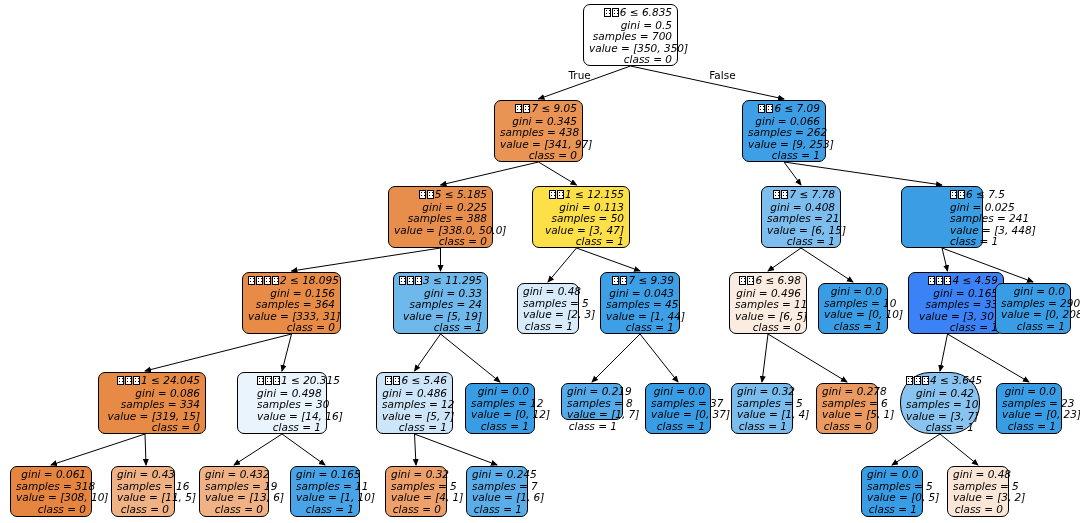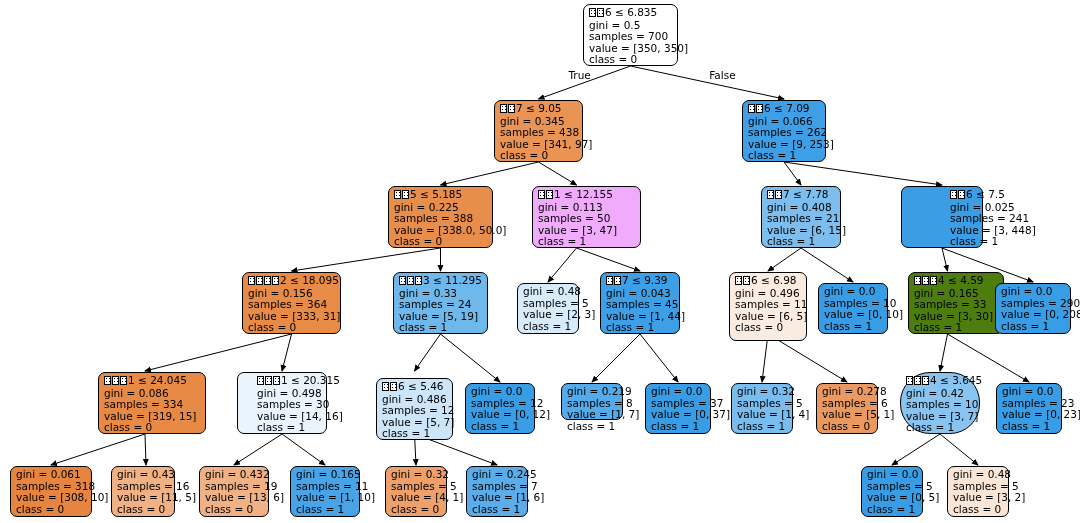--- a/index.html
+++ b/index.html
@@ -23,27 +23,28 @@
     top: 0;
     width: 1080px;
     height: 523px;
     pointer-events: none;
   }
   .node {
     position: absolute;
     box-sizing: border-box;
     border: 1px solid #000000;
     border-radius: 7px;
-    text-align: left;
+    text-align: right;
     font-size: 10.5px;
     line-height: 11.6px;
     color: #000000;
     padding: 2px 5px 3px 5px;
     white-space: nowrap;
     overflow: visible;
+    font-style: italic;
   }
   .node .ln {
     display: block;
   }
   .tofu {
     display: inline-block;
     vertical-align: -1px;
     letter-spacing: 0.5px;
   }
   .tofu i {
@@ -138,21 +139,21 @@
         <span class="ln">value = [9, 253]</span>
         <span class="ln">class = 1</span>
       </div>
       <div class="node" style="left: 388px; top: 186px; width: 105px; height: 62px; background: rgb(232, 142, 77);">
         <span class="ln"><span class="tofu"><i></i><i></i></span>5 ≤ 5.185</span>
         <span class="ln">gini = 0.225</span>
         <span class="ln">samples = 388</span>
         <span class="ln">value = [338.0, 50.0]</span>
         <span class="ln">class = 0</span>
       </div>
-      <div class="node" style="left: 532px; top: 186px; width: 109px; height: 62px; background: #f0abfc;">
+      <div class="node" style="left: 532px; top: 186px; width: 98px; height: 62px; background: #fde047;">
         <span class="ln"><span class="tofu"><i></i><i></i></span>1 ≤ 12.155</span>
         <span class="ln">gini = 0.113</span>
         <span class="ln">samples = 50</span>
         <span class="ln">value = [3, 47]</span>
         <span class="ln">class = 1</span>
       </div>
       <div class="node" style="left: 761px; top: 186px; width: 80px; height: 62px; background: rgb(125, 190, 238);">
         <span class="ln"><span class="tofu"><i></i><i></i></span>7 ≤ 7.78</span>
         <span class="ln">gini = 0.408</span>
         <span class="ln">samples = 21</span>
@@ -186,34 +187,34 @@
         <span class="ln">value = [2, 3]</span>
         <span class="ln">class = 1</span>
       </div>
       <div class="node" style="left: 600px; top: 272px; width: 80px; height: 62px; background: rgb(61, 159, 230);">
         <span class="ln"><span class="tofu"><i></i><i></i></span>7 ≤ 9.39</span>
         <span class="ln">gini = 0.043</span>
         <span class="ln">samples = 45</span>
         <span class="ln">value = [1, 44]</span>
         <span class="ln">class = 1</span>
       </div>
-      <div class="node" style="left: 729px; top: 272px; width: 78px; height: 69px; background: rgb(251, 236, 225);">
+      <div class="node" style="left: 729px; top: 272px; width: 78px; height: 62px; background: rgb(251, 236, 225);">
         <span class="ln"><span class="tofu"><i></i><i></i></span>6 ≤ 6.98</span>
         <span class="ln">gini = 0.496</span>
         <span class="ln">samples = 11</span>
         <span class="ln">value = [6, 5]</span>
         <span class="ln">class = 0</span>
       </div>
       <div class="node" style="left: 818px; top: 283px; width: 70px; height: 51px; background: rgb(57, 157, 229);">
         <span class="ln">gini = 0.0</span>
         <span class="ln">samples = 10</span>
         <span class="ln">value = [0, 10]</span>
         <span class="ln">class = 1</span>
       </div>
-      <div class="node" style="left: 908px; top: 272px; width: 96px; height: 62px; background: #4d7c0f;">
+      <div class="node" style="left: 908px; top: 272px; width: 96px; height: 62px; background: #3b82f6;">
         <span class="ln"><span class="tofu"><i></i><i></i><i></i></span>4 ≤ 4.59</span>
         <span class="ln">gini = 0.165</span>
         <span class="ln">samples = 33</span>
         <span class="ln">value = [3, 30]</span>
         <span class="ln">class = 1</span>
       </div>
       <div class="node" style="left: 995px; top: 283px; width: 76px; height: 51px; background: rgb(57, 157, 229);">
         <span class="ln">gini = 0.0</span>
         <span class="ln">samples = 290</span>
         <span class="ln">value = [0, 208]</span>
@@ -226,21 +227,21 @@
         <span class="ln">value = [319, 15]</span>
         <span class="ln">class = 0</span>
       </div>
       <div class="node" style="left: 237px; top: 372px; width: 90px; height: 62px; background: rgb(233, 244, 253); padding-left: 19px;">
         <span class="ln"><span class="tofu"><i></i><i></i><i></i></span>1 ≤ 20.315</span>
         <span class="ln">gini = 0.498</span>
         <span class="ln">samples = 30</span>
         <span class="ln">value = [14, 16]</span>
         <span class="ln">class = 1</span>
       </div>
-      <div class="node" style="left: 376px; top: 372px; width: 77px; height: 62px; background: rgb(204, 229, 248); margin-top: 6px;">
+      <div class="node" style="left: 376px; top: 372px; width: 77px; height: 62px; background: rgb(204, 229, 248);">
         <span class="ln"><span class="tofu"><i></i><i></i></span>6 ≤ 5.46</span>
         <span class="ln">gini = 0.486</span>
         <span class="ln">samples = 12</span>
         <span class="ln">value = [5, 7]</span>
         <span class="ln">class = 1</span>
       </div>
       <div class="node" style="left: 465px; top: 383px; width: 70px; height: 51px; background: rgb(57, 157, 229);">
         <span class="ln">gini = 0.0</span>
         <span class="ln">samples = 12</span>
         <span class="ln">value = [0, 12]</span>

